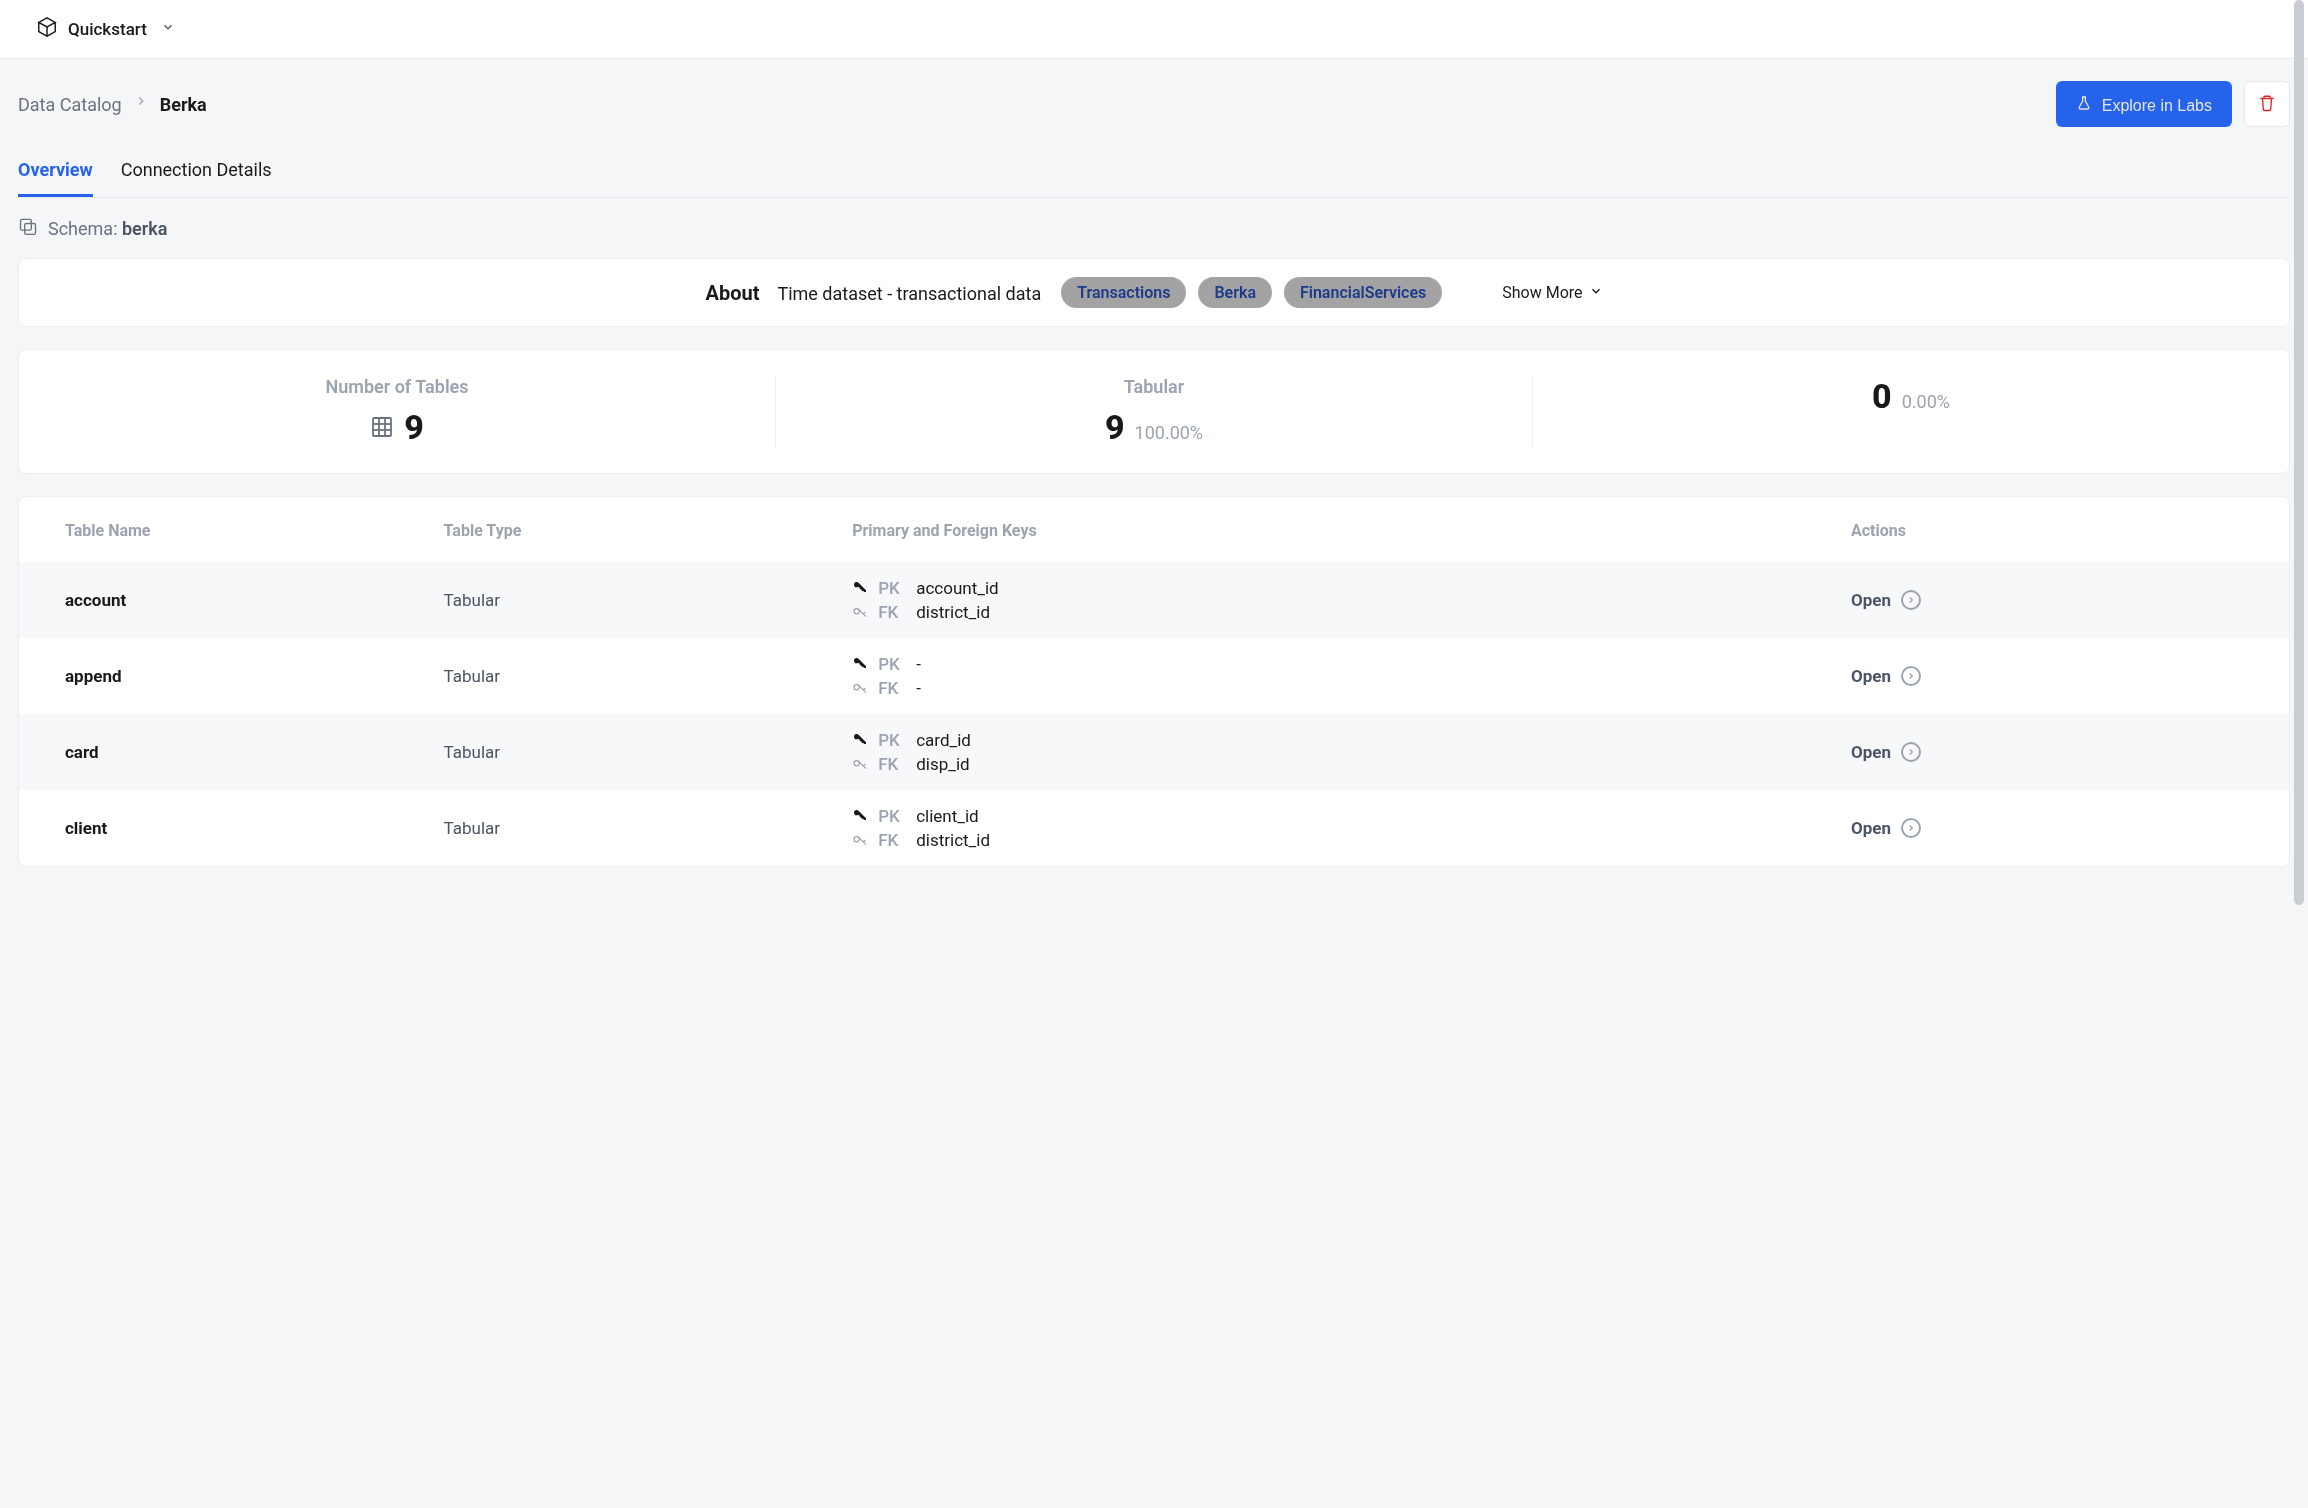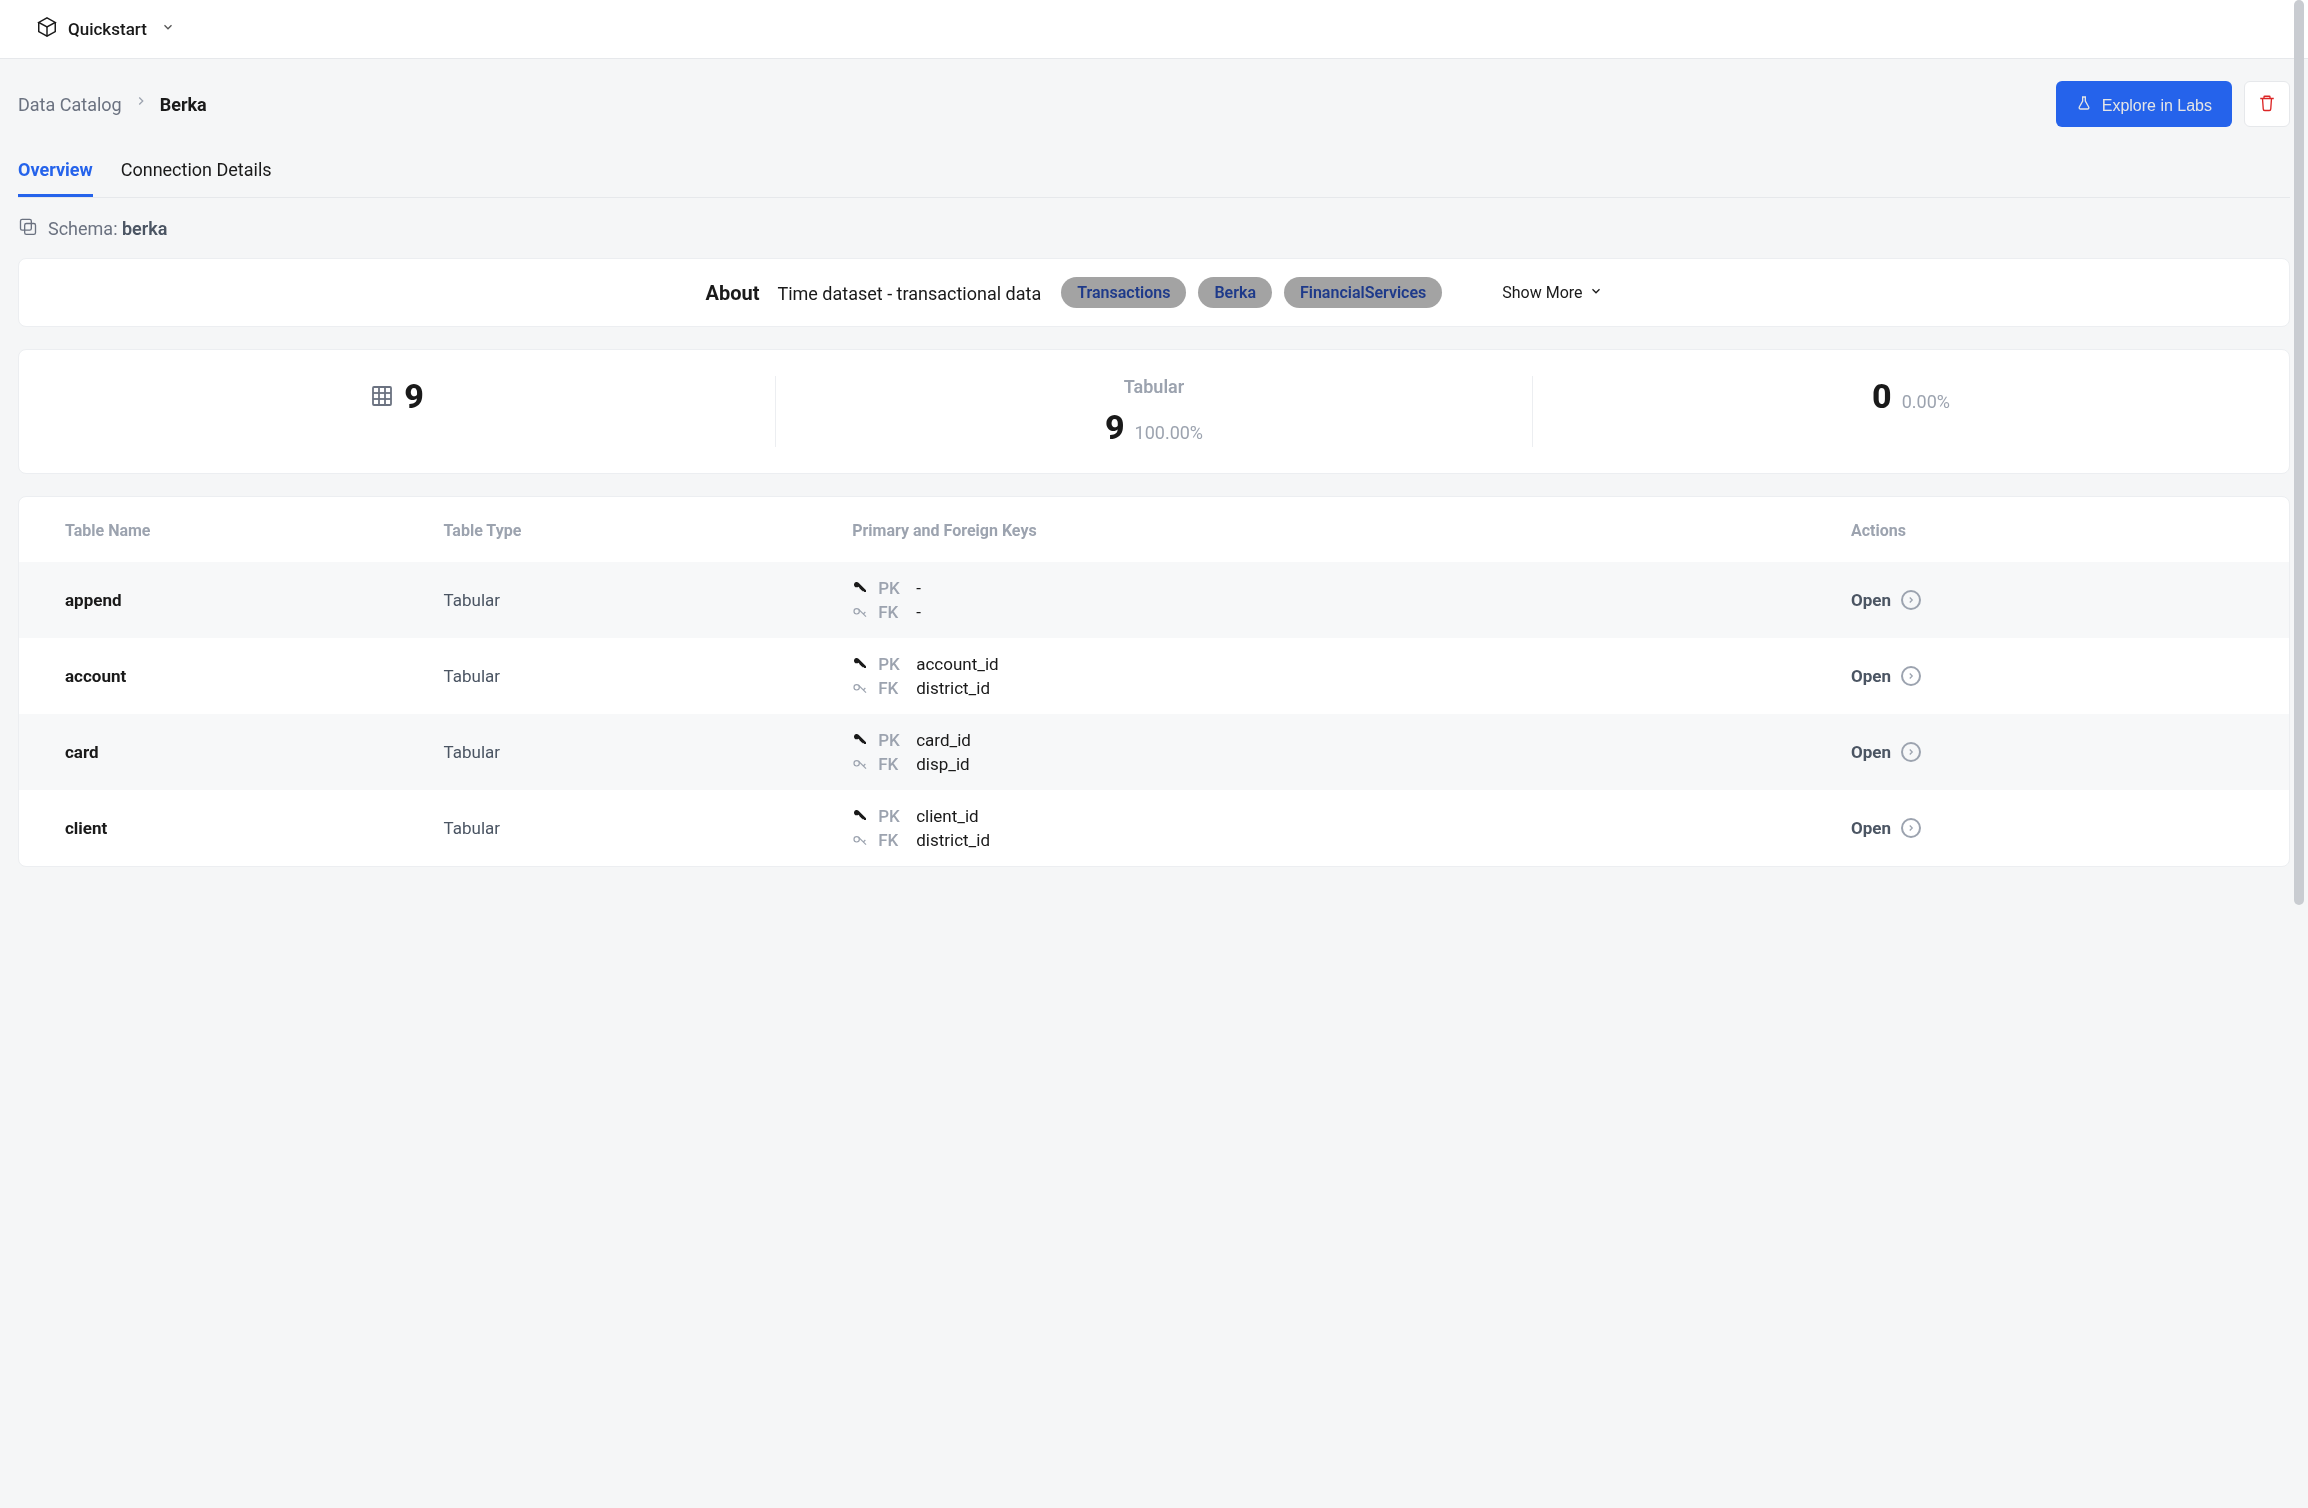--- a/index.html
+++ b/index.html
@@ -276,20 +276,21 @@
           <svg width="14" height="14" viewBox="0 0 24 24" fill="none" stroke="currentColor" stroke-width="2.2">
               <path d="M6 9l6 6 6-6"></path>
             </svg>
         </span>
       </span>
     </div>
   </div>
 
   <div class="card stats-card">
     <div class="stat">
+      <div class="stat-label">Number of Tables</div>
       <div class="stat-value-row">
         <span>
           <svg class="grid-icon" viewBox="0 0 24 24" fill="none" stroke="currentColor" stroke-width="1.8">
               <rect x="3" y="3" width="18" height="18" rx="1"></rect>
               <line x1="3" y1="9" x2="21" y2="9"></line>
               <line x1="3" y1="15" x2="21" y2="15"></line>
               <line x1="9" y1="3" x2="9" y2="21"></line>
               <line x1="15" y1="3" x2="15" y2="21"></line>
             </svg>
         </span>
@@ -316,71 +317,71 @@
       <thead>
         <tr>
           <th class="col-name">Table Name</th>
           <th class="col-type">Table Type</th>
           <th class="col-keys">Primary and Foreign Keys</th>
           <th class="col-actions">Actions</th>
         </tr>
       </thead>
       <tbody id="rows-body">
           <tr>
-            <td>append</td>
+            <td>account</td>
             <td>Tabular</td>
             <td>
               <div class="keys-cell">
                 <div class="key-row">
                   <span><svg class="key-icon pk" viewBox="0 0 24 24" fill="currentColor">
                       <path d="M7 14a4 4 0 1 1 2.8-6.8L21 18.4V21h-2.6l-1.4-1.4-1.6.2-.2-1.6-1.6.2-.2-1.6-1.6.2-.2-1.6L9.8 13A4 4 0 0 1 7 14z"></path>
                     </svg></span>
                   <span class="key-label">PK</span>
-                  <span class="key-value">-</span>
+                  <span class="key-value">account_id</span>
                 </div>
                 <div class="key-row">
                   <span><svg class="key-icon fk" viewBox="0 0 24 24" fill="none" stroke="currentColor" stroke-width="1.8">
                       <circle cx="7" cy="14" r="4"></circle>
                       <path d="M10 11 L21 22"></path>
                       <path d="M17 18 L20 15"></path>
                     </svg></span>
                   <span class="key-label">FK</span>
-                  <span class="key-value">-</span>
+                  <span class="key-value">district_id</span>
                 </div>
               </div>
             </td>
             <td><span class="open-btn">
                 <span>Open</span>
                 <span class="circle-arrow">
                   <svg width="10" height="10" viewBox="0 0 24 24" fill="none" stroke="#9ca3af" stroke-width="3">
                     <path d="M9 6l6 6-6 6"></path>
                   </svg>
                 </span>
               </span></td>
           </tr>
           <tr>
-            <td>account</td>
+            <td>append</td>
             <td>Tabular</td>
             <td>
               <div class="keys-cell">
                 <div class="key-row">
                   <span><svg class="key-icon pk" viewBox="0 0 24 24" fill="currentColor">
                       <path d="M7 14a4 4 0 1 1 2.8-6.8L21 18.4V21h-2.6l-1.4-1.4-1.6.2-.2-1.6-1.6.2-.2-1.6-1.6.2-.2-1.6L9.8 13A4 4 0 0 1 7 14z"></path>
                     </svg></span>
                   <span class="key-label">PK</span>
-                  <span class="key-value">account_id</span>
+                  <span class="key-value">-</span>
                 </div>
                 <div class="key-row">
                   <span><svg class="key-icon fk" viewBox="0 0 24 24" fill="none" stroke="currentColor" stroke-width="1.8">
                       <circle cx="7" cy="14" r="4"></circle>
                       <path d="M10 11 L21 22"></path>
                       <path d="M17 18 L20 15"></path>
                     </svg></span>
                   <span class="key-label">FK</span>
-                  <span class="key-value">district_id</span>
+                  <span class="key-value">-</span>
                 </div>
               </div>
             </td>
             <td><span class="open-btn">
                 <span>Open</span>
                 <span class="circle-arrow">
                   <svg width="10" height="10" viewBox="0 0 24 24" fill="none" stroke="#9ca3af" stroke-width="3">
                     <path d="M9 6l6 6-6 6"></path>
                   </svg>
                 </span>

